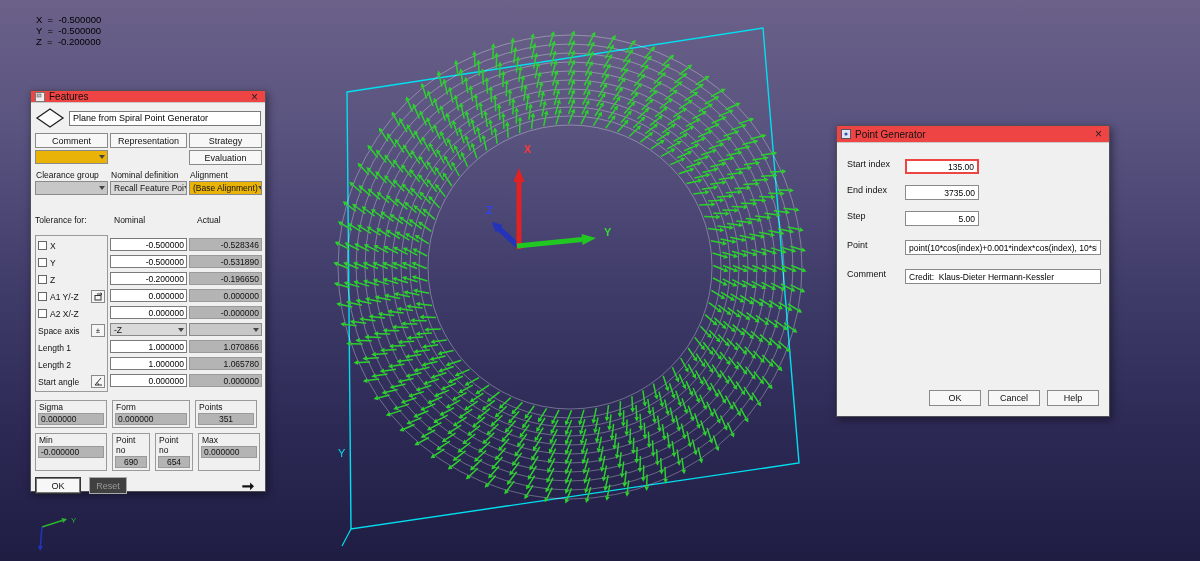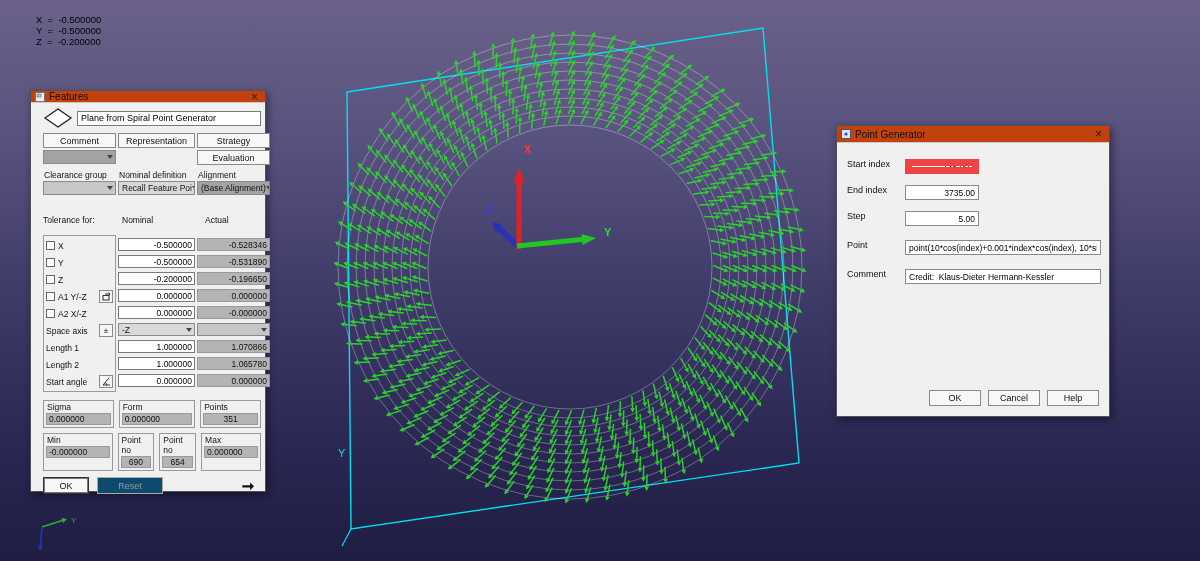--- a/index.html
+++ b/index.html
@@ -8,36 +8,36 @@
     position: relative; width: 1200px; height: 561px; overflow: hidden;
     background: linear-gradient(180deg, #6b6189 0%, #5a5480 22%, #413d6b 50%, #2b2854 78%, #1f1d42 100%);
   }
   
   #viewport-svg { position: absolute; left: 0; top: 0; z-index: 1; }
   .coords { position: absolute; left: 36px; top: 14px; z-index: 3; color: #000; font-size: 9.5px; line-height: 11px; }
   .coords div { white-space: pre; }
   
   .dialog { position: absolute; z-index: 10; background: #f0f0f0; border: 1px solid #50505a;
             box-shadow: 2px 3px 8px rgba(0,0,0,0.45); font-size: 9px; color: #111; }
-  .titlebar { height: 17px; background: #c2410c; border-bottom: 1px solid #c9c9c9;
+  .titlebar { height: 17px; background: #ef4444; border-bottom: 1px solid #c9c9c9;
               display: flex; align-items: center; padding: 0 4px; gap: 4px; }
   .titletext { font-size: 10px; flex: 1 1 auto; }
   .closebtn { font-size: 12px; line-height: 10px; padding: 0 3px; cursor: default; color: #222; }
   .ticon { width: 10px; height: 10px; display: inline-block; flex: 0 0 auto; }
   
   .features { left: 30px; top: 90px; width: 236px; height: 402px; display: flex; flex-direction: column; }
-  .fbody { padding: 4px 4px 5px 12px; flex: 1; display: flex; flex-direction: column; }
+  .fbody { padding: 4px 4px 5px 4px; flex: 1; display: flex; flex-direction: column; }
   .name-row { display: flex; align-items: center; gap: 4px; margin-bottom: 4px; }
   .feat-symbol { width: 30px; height: 22px; flex: 0 0 auto; }
   .name-input { flex: 1; height: 15px; border: 1px solid #7a7a7a; background: #fff; font-size: 9px; padding: 0 3px;
                 font-family: "Liberation Sans", sans-serif; }
   .btn-grid { display: grid; grid-template-columns: 73px 77px 73px; gap: 2px; margin-bottom: 5px; }
   .fbtn { height: 15px; background: #f7f7f7; border: 1px solid #8a8a8a; font-size: 9px;
           display: flex; align-items: center; justify-content: center; cursor: default; }
-  .dd { height: 14px; border: 1px solid #8a8a8a; background: #a3a3a3; display: flex; align-items: center;
+  .dd { height: 14px; border: 1px solid #8a8a8a; background: #eab308; display: flex; align-items: center;
         padding: 0 2px 0 3px; font-size: 8.5px; overflow: hidden; white-space: nowrap; }
   .dd .chev { margin-left: auto; width: 0; height: 0; border-left: 3px solid transparent;
               border-right: 3px solid transparent; border-top: 4px solid #444; flex: 0 0 auto; }
   .dd.gray { background: #d9d9d9; }
   .dd.disabled { background: #c7c7c7; color: #9a9a9a; }
   .col-labels { display: grid; grid-template-columns: 73px 77px 73px; gap: 2px; font-size: 8.5px; margin-bottom: 1px; }
   .col-labels span { padding-left: 1px; }
   .dd-row { display: grid; grid-template-columns: 73px 77px 73px; gap: 2px; margin-bottom: 20px; }
   .hdr-row { display: grid; grid-template-columns: 73px 77px 73px; gap: 6px; font-size: 8.5px; margin-bottom: 10px; }
   .tol-area { display: grid; grid-template-columns: 73px 77px 73px; gap: 2px; }
@@ -55,33 +55,33 @@
   .stats1 { display: flex; gap: 5px; margin-top: 8px; }
   .stats2 { display: flex; gap: 5px; margin-top: 5px; }
   .sgroup { border: 1px solid #9a9a9a; padding: 1px 2px 2px 2px; }
   .sgroup .slabel { font-size: 8.5px; padding: 0 1px 1px 1px; }
   .sfield { height: 12px; background: #b4b4b4; border: 1px solid #9a9a9a; font-size: 8.5px;
             display: flex; align-items: center; padding: 0 2px; }
   .sfield.center { justify-content: center; }
   .ffooter { margin-top: auto; display: flex; align-items: center; gap: 8px; padding-top: 6px; }
   .okbtn { width: 46px; height: 17px; background: #f7f7f7; border: 1px solid #333; box-shadow: 0 0 0 1px #777 inset;
            font-size: 9px; display: flex; align-items: center; justify-content: center; }
-  .resetbtn { width: 66px; height: 17px; background: #0c4a6e; border: 1px solid #a9a9a9; color: #9a9a9a;
+  .resetbtn { width: 38px; height: 17px; background: #404040; border: 1px solid #a9a9a9; color: #9a9a9a;
               font-size: 9px; display: flex; align-items: center; justify-content: center; }
   .arrowbtn { margin-left: auto; width: 26px; height: 17px; background: transparent; border: none;
               font-size: 15px; font-weight: bold; display: flex; align-items: center; justify-content: center; }
   
   .pg { left: 836px; top: 125px; width: 274px; height: 292px; display: flex; flex-direction: column; }
   .pgbody { padding: 16px 8px 8px 10px; flex: 1; display: flex; flex-direction: column; }
   .pgrow { display: flex; align-items: flex-start; margin-bottom: 11px; }
   .pgrow .plabel { width: 58px; font-size: 9px; flex: 0 0 auto; }
   .pginput { height: 15px; border: 1px solid #8a8a8a; background: #fff; font-size: 8.5px; padding: 0 3px;
              font-family: "Liberation Sans", sans-serif; }
   .pginput.num { width: 74px; text-align: right; }
-  .pginput.focused { border: 7px solid #ef4444; padding-left: 8px; }
+  .pginput.focused { border: 2px solid #ef4444; padding-left: 8px; }
   .pginput.wide { width: 198px; text-align: left; }
   .pgrow.tall { margin-bottom: 14px; }
   .pgbuttons { margin-top: auto; display: flex; justify-content: flex-end; gap: 7px; padding: 0 2px 2px 0; }
   .pgbtn { width: 52px; height: 16px; background: #f7f7f7; border: 1px solid #8a8a8a; font-size: 9px;
            display: flex; align-items: center; justify-content: center; }
 </style>
 </head>
 <body>
 
 <div class="stage">

